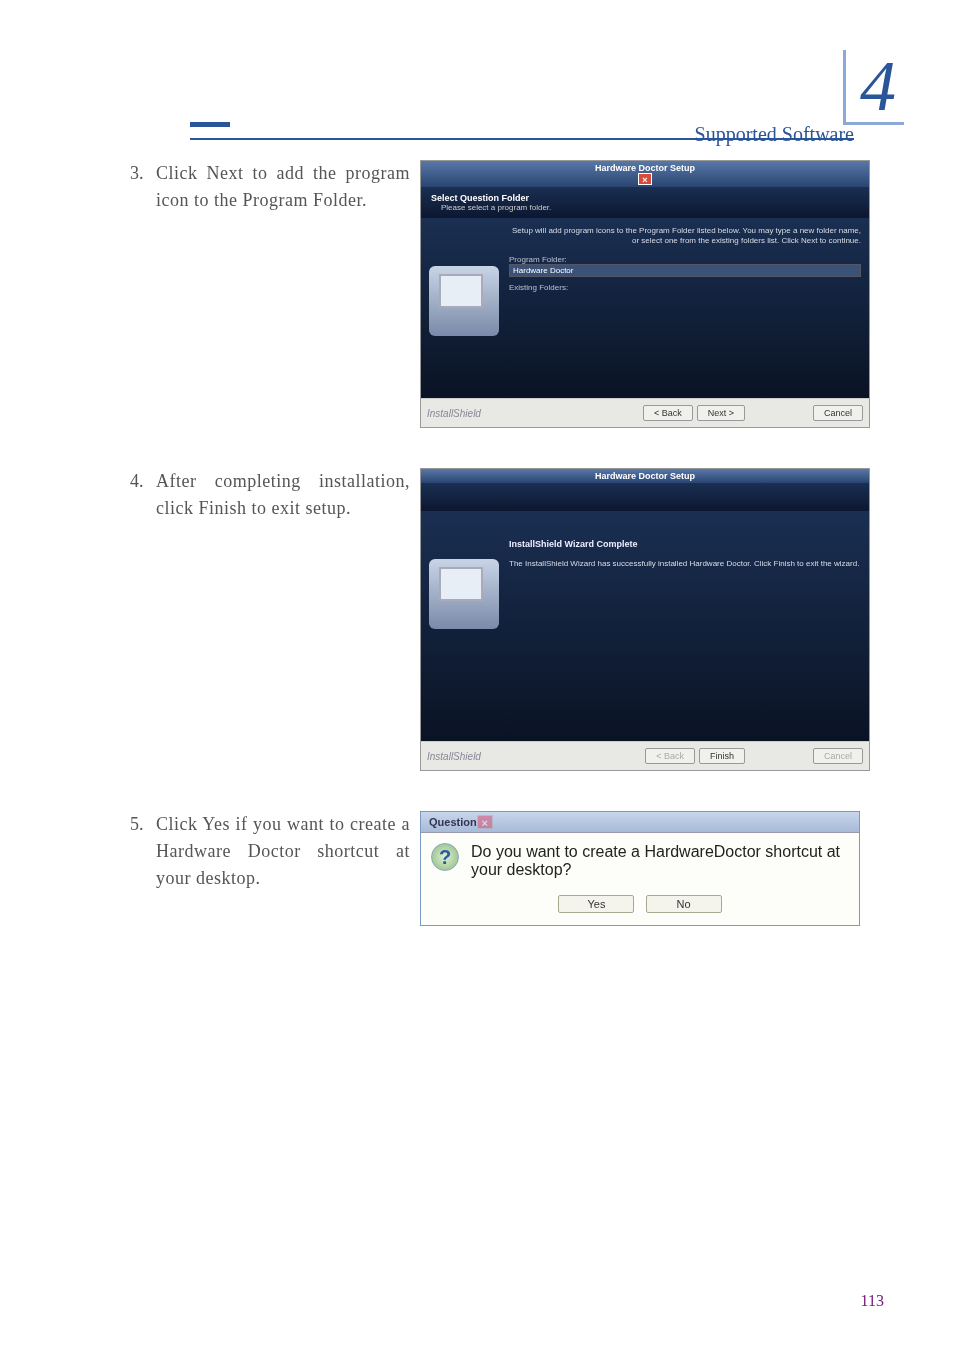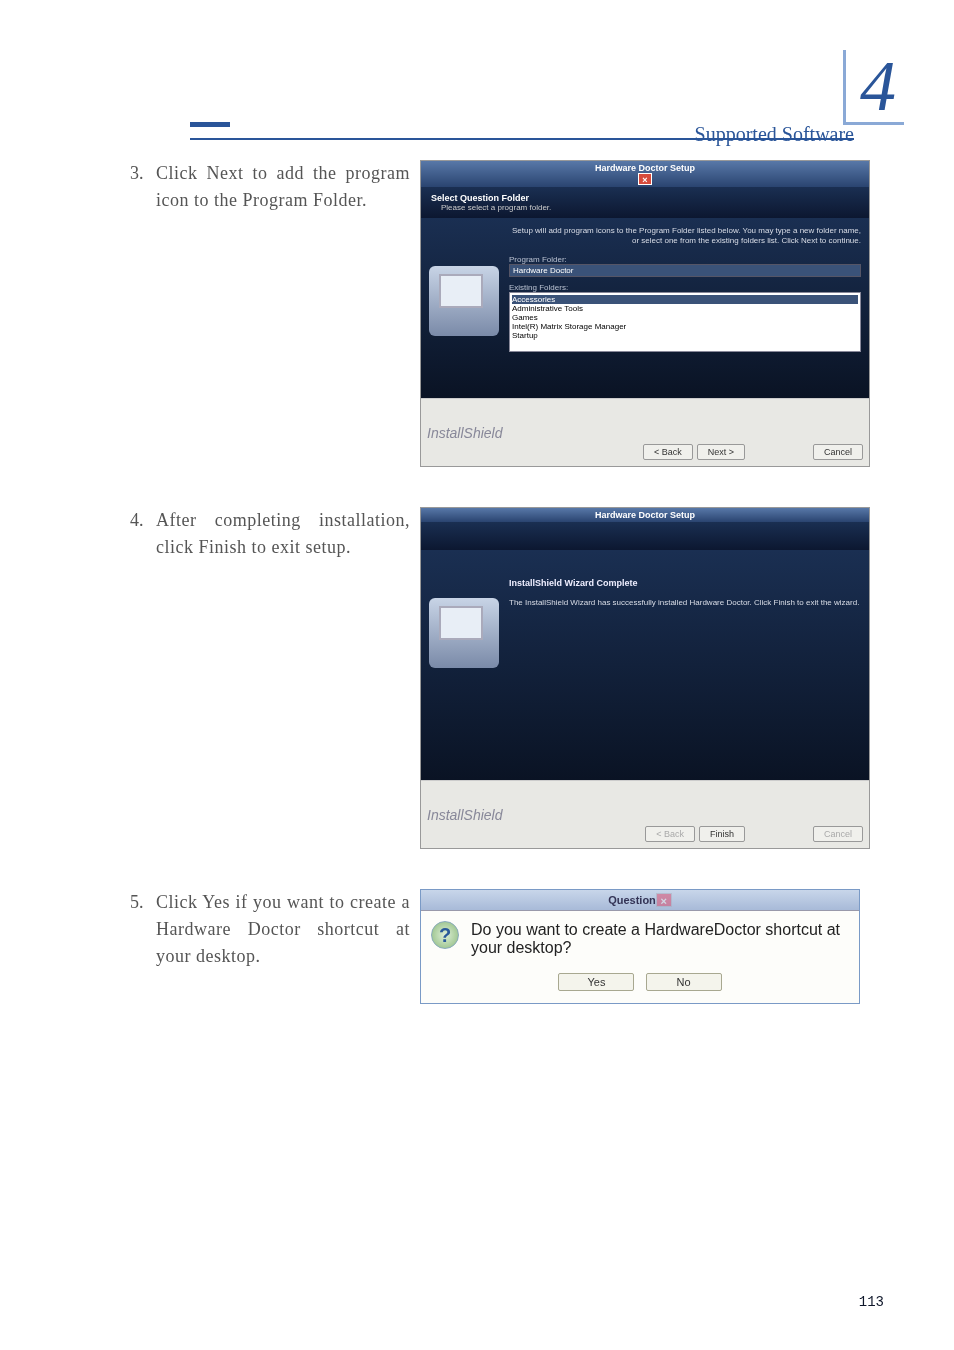--- a/index.html
+++ b/index.html
@@ -161,29 +161,28 @@
   }
   .inst-list .sel { background: #3a5278; color: #fff; }
   .inst-footer {
     background: #e8e8e4;
     border-top: 1px solid #ccc;
     padding: 6px;
     display: flex;
     justify-content: space-between;
     align-items: center;
   }
-  .inst-brand { color: #889; font-style: italic; font-size: 14px; }
+  .inst-brand { color: #889; font-style: italic; font-size: 10px; }
   .inst-btns { display: flex; gap: 4px; }
   .inst-btn {
     background: #f0f0ec;
     border: 1px solid #999;
     padding: 2px 10px;
     font-size: 9px;
     border-radius: 2px;
-    margin-top: 39px;
   }
   .inst-btn.disabled { color: #aaa; }
 
   
   .complete-body {
     background: linear-gradient(#1a2f52, #0a1324);
     display: flex;
     min-height: 230px;
     padding: 8px;
     gap: 10px;
@@ -196,21 +195,21 @@
     width: 440px;
     border: 1px solid #7a9ac6;
     font-size: 11px;
   }
   .q-title {
     background: linear-gradient(#c8d6ea, #a8bad8);
     padding: 3px 8px;
     color: #335;
     font-weight: bold;
     display: flex;
-    justify-content: center;
+    justify-content: flex-start;
     align-items: center;
     border-bottom: 1px solid #99a;
   }
   .q-close {
     background: #d46;
     color: #eee;
     width: 16px; height: 14px;
     text-align: center;
     line-height: 14px;
     opacity: 0.5;
@@ -244,23 +243,23 @@
     margin: 0 4px;
     font-size: 11px;
     display: inline-block;
     border-radius: 2px;
   }
 
   .page-num {
     position: absolute;
     right: 70px;
     bottom: 40px;
-    color: #0f172a;
-    font-size: 14px;
-    font-family: Liberation Mono, monospace;
+    color: #701a75;
+    font-size: 16px;
+    font-family: Liberation Serif, serif;
   }
 </style>
 </head>
 <body>
 
 <div class="chapter-num">4</div>
 <div class="header-block"></div>
 <div class="header-bar">
   <span class="header-text">Supported Software</span>
 </div>
@@ -282,27 +281,20 @@
           <div class="b-title">Select Question Folder</div>
           <div class="b-sub">Please select a program folder.</div>
         </div>
         <div class="installer-body">
           <div class="pc-icon"></div>
           <div class="inst-right">
             <div class="inst-desc">Setup will add program icons to the Program Folder listed below. You may type a new folder name, or select one from the existing folders list. Click Next to continue.</div>
             <div class="inst-label">Program Folder:</div>
             <div class="inst-input">Hardware Doctor</div>
             <div class="inst-label">Existing Folders:</div>
-            <div class="inst-list">
-              <div class="sel">Accessories</div>
-              <div>Administrative Tools</div>
-              <div>Games</div>
-              <div>Intel(R) Matrix Storage Manager</div>
-              <div>Startup</div>
-            </div>
           </div>
         </div>
         <div class="inst-footer">
           <span class="inst-brand">InstallShield</span>
           <span class="inst-btns">
             <span class="inst-btn">&lt; Back</span>
             <span class="inst-btn">Next &gt;</span>
             <span style="width:60px;display:inline-block"></span>
             <span class="inst-btn">Cancel</span>
           </span>

